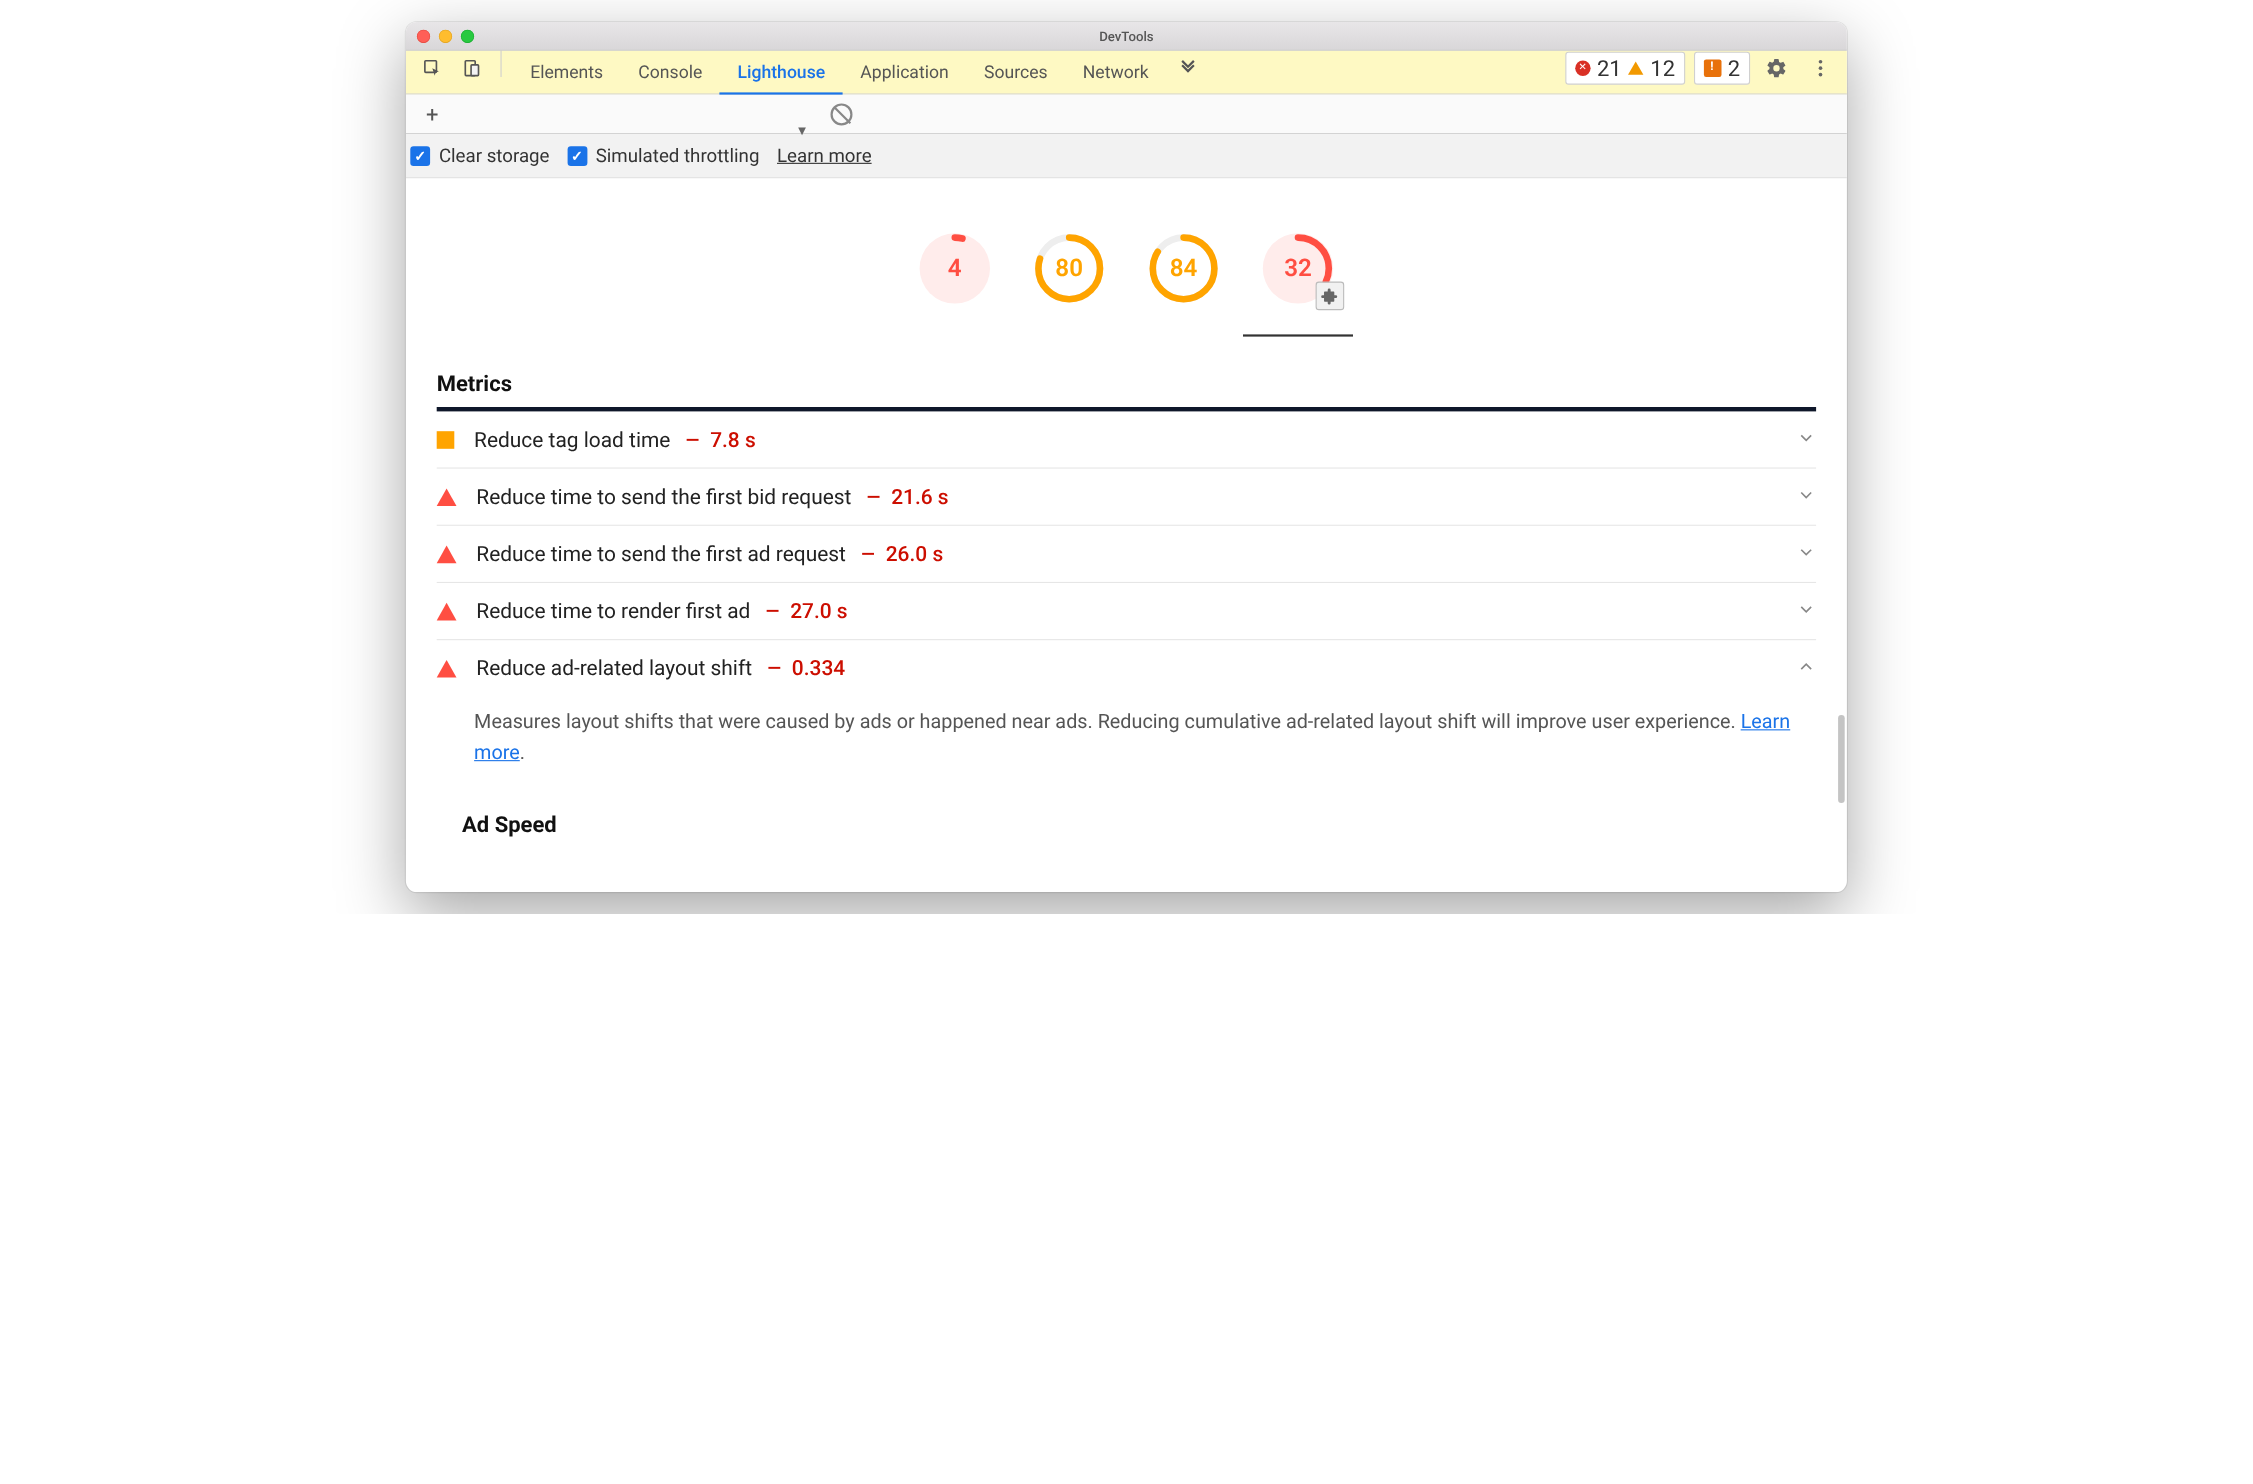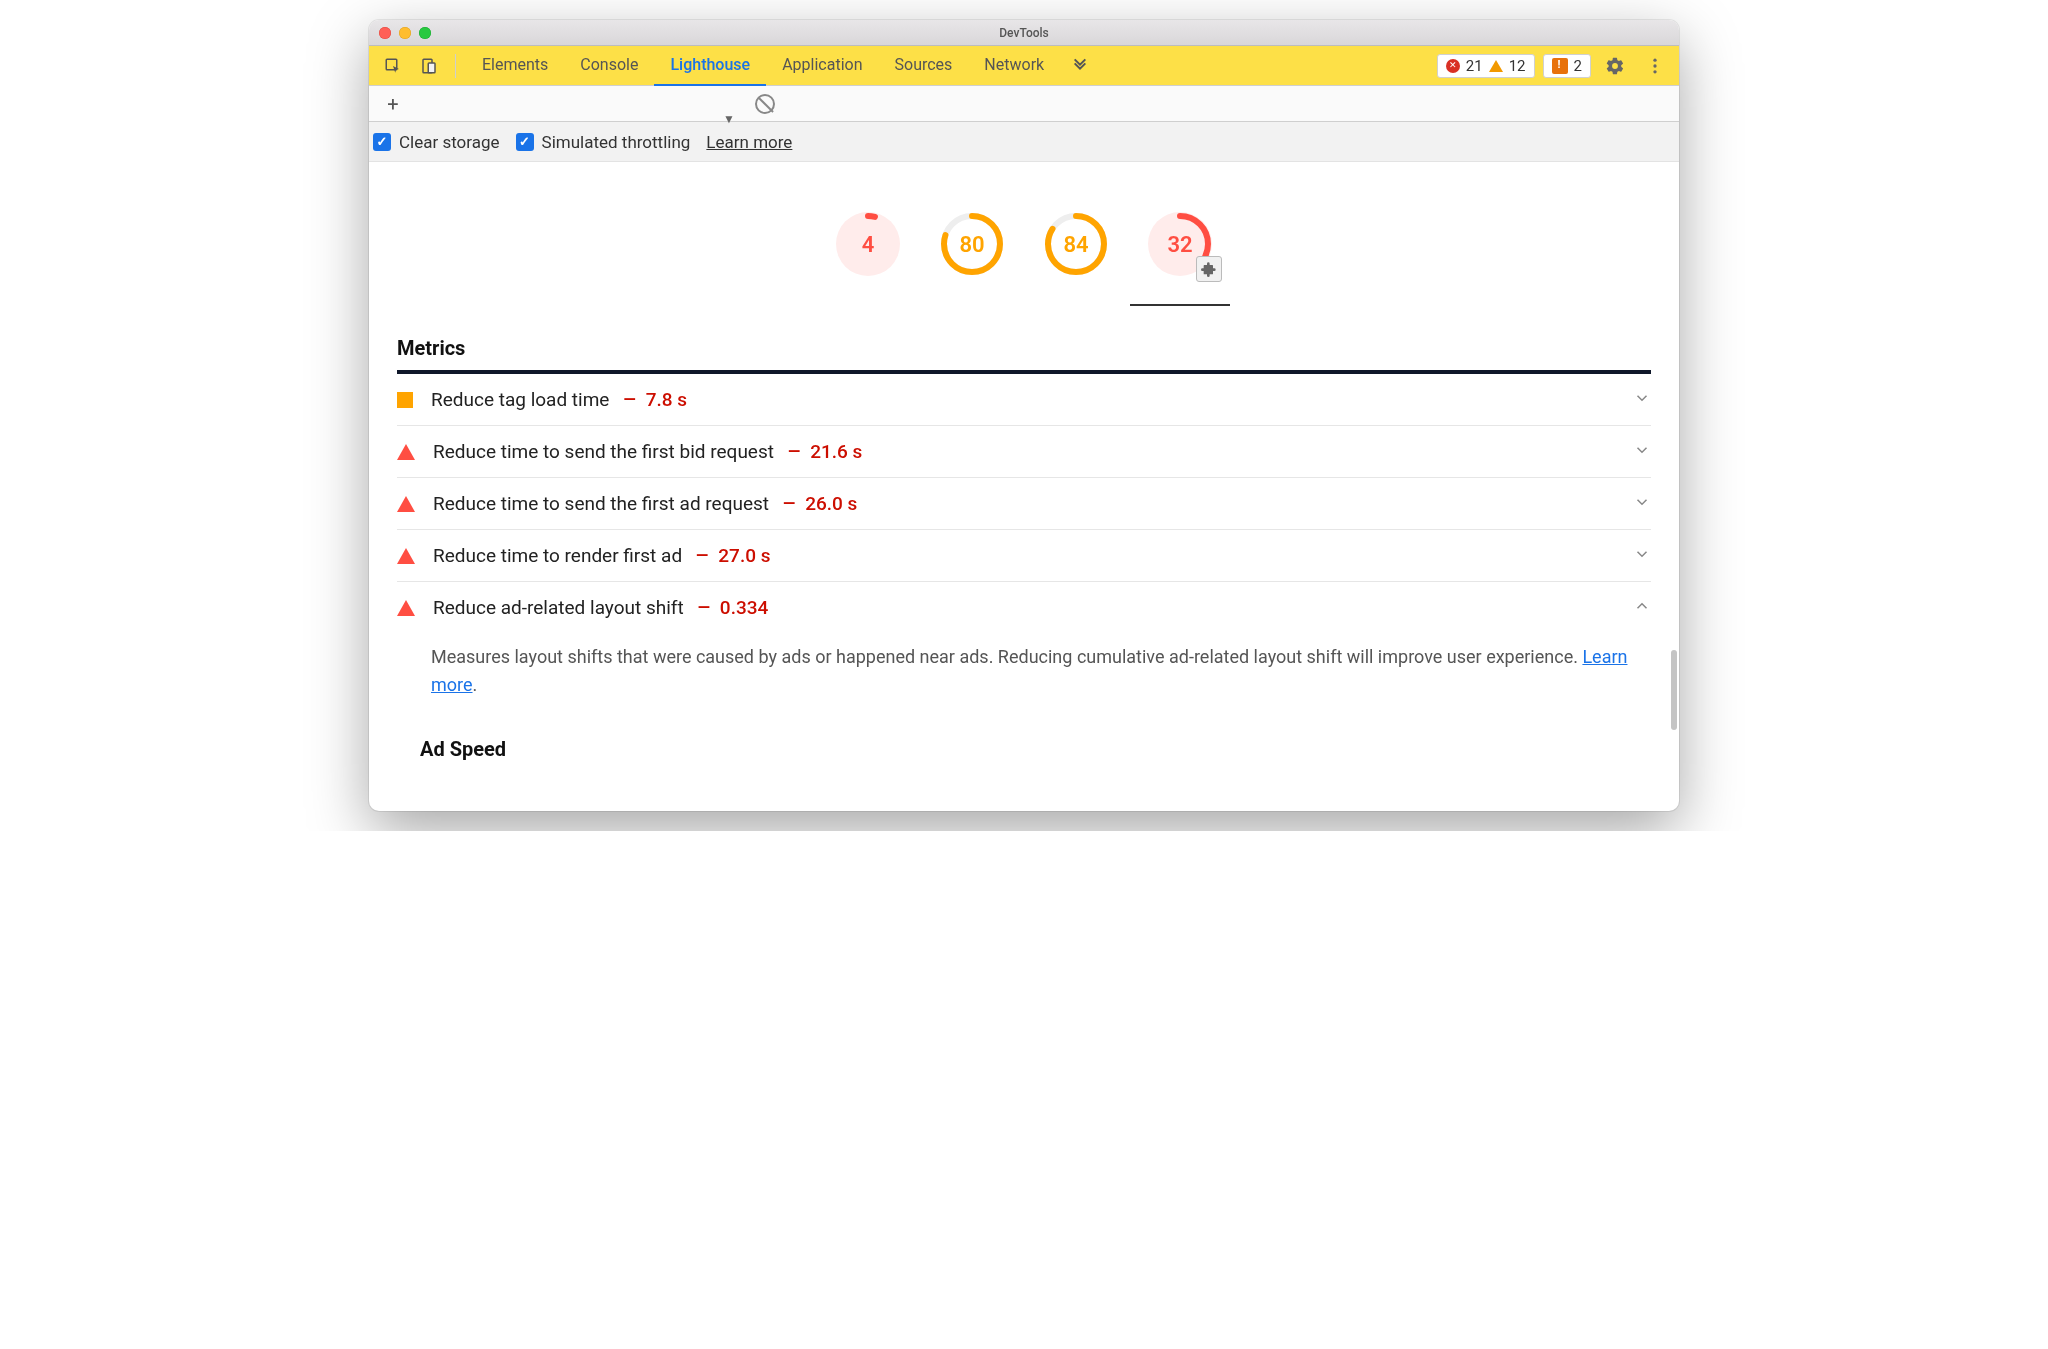--- a/index.html
+++ b/index.html
@@ -34,38 +34,38 @@
   .dot.yellow { background:#ffbd2e; box-shadow: inset 0 0 0 .5px #dea123; }
   .dot.green { background:#28c940; box-shadow: inset 0 0 0 .5px #1aaa31; }
   .titlebar-title {
     position: absolute; left: 0; right: 0; text-align: center;
     font-size: 12px; color: #555; font-weight: 500;
     pointer-events: none;
   }
 
   
   .tabs-bar {
-    display: flex; align-items: center; height: 40px;
-    border-bottom: 1px solid #cfcfcf; background: #fde047;
+    display: flex; align-items: flex-start; height: 40px;
+    border-bottom: 1px solid #cfcfcf; background: #fef9c3;
     padding: 0 8px; gap: 4px;
   }
   .tool-icon { width: 32px; height: 32px; display:flex; align-items:center; justify-content:center; color:#555; }
   .tool-icon svg { width: 18px; height: 18px; }
   .vr { width:1px; height:24px; background:#cfcfcf; margin: 0 6px; }
   .tab-list { display:flex; gap: 0; flex:0 0 auto; }
   .tab {
     padding: 0 16px; height: 40px; display:flex; align-items:center;
     font-size: 16px; color:#555; cursor:pointer;
     border-bottom: 2px solid transparent;
   }
   .tab.active { color:#1a73e8; border-bottom-color:#1a73e8; font-weight:500; }
   .tabs-right { margin-left:auto; display:flex; align-items:center; gap:8px; }
   .badge-box {
     display:flex; align-items:center; gap:6px; border:1px solid #d0d0d0;
-    border-radius:3px; padding: 2px 8px; background:#fff; font-size:15px;
+    border-radius:3px; padding: 2px 8px; background:#fff; font-size:20px;
     color:#333;
   }
   .err-ico { width:14px; height:14px; border-radius:50%; background:#d93025; display:flex; align-items:center; justify-content:center; }
   .err-ico::after { content:"✕"; color:#fff; font-size:9px; line-height:1; }
   .warn-ico { width:0; height:0; border-left:7px solid transparent; border-right:7px solid transparent; border-bottom:12px solid #f29900; position:relative; }
   .msg-ico { width:16px; height:16px; background:#e8710a; border-radius:2px; position:relative; }
   .msg-ico::after { content:"!"; color:#fff; font-size:11px; position:absolute; left:6px; top:0; font-weight:bold; }
   .gear-icon svg, .more-icon svg { width:20px; height:20px; }
   .chev-more svg { width:16px; height:16px; }
 

